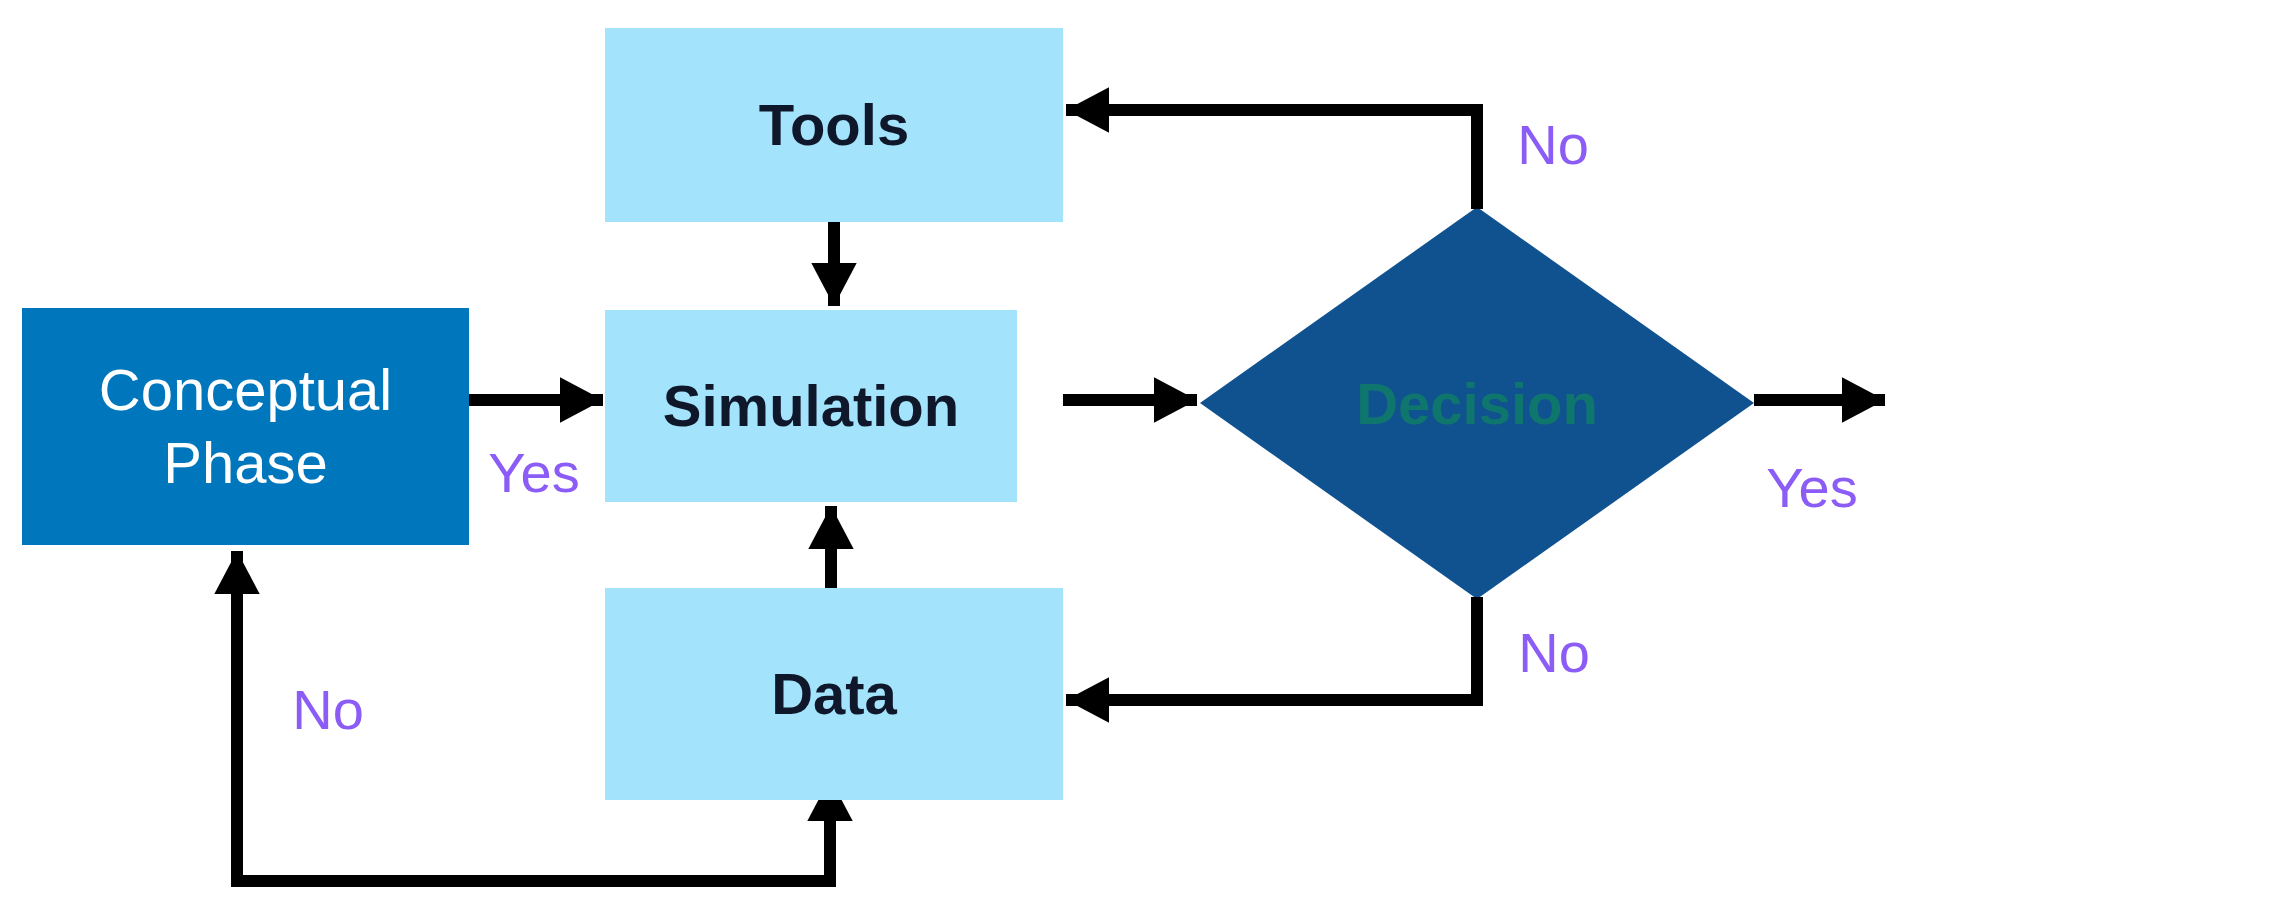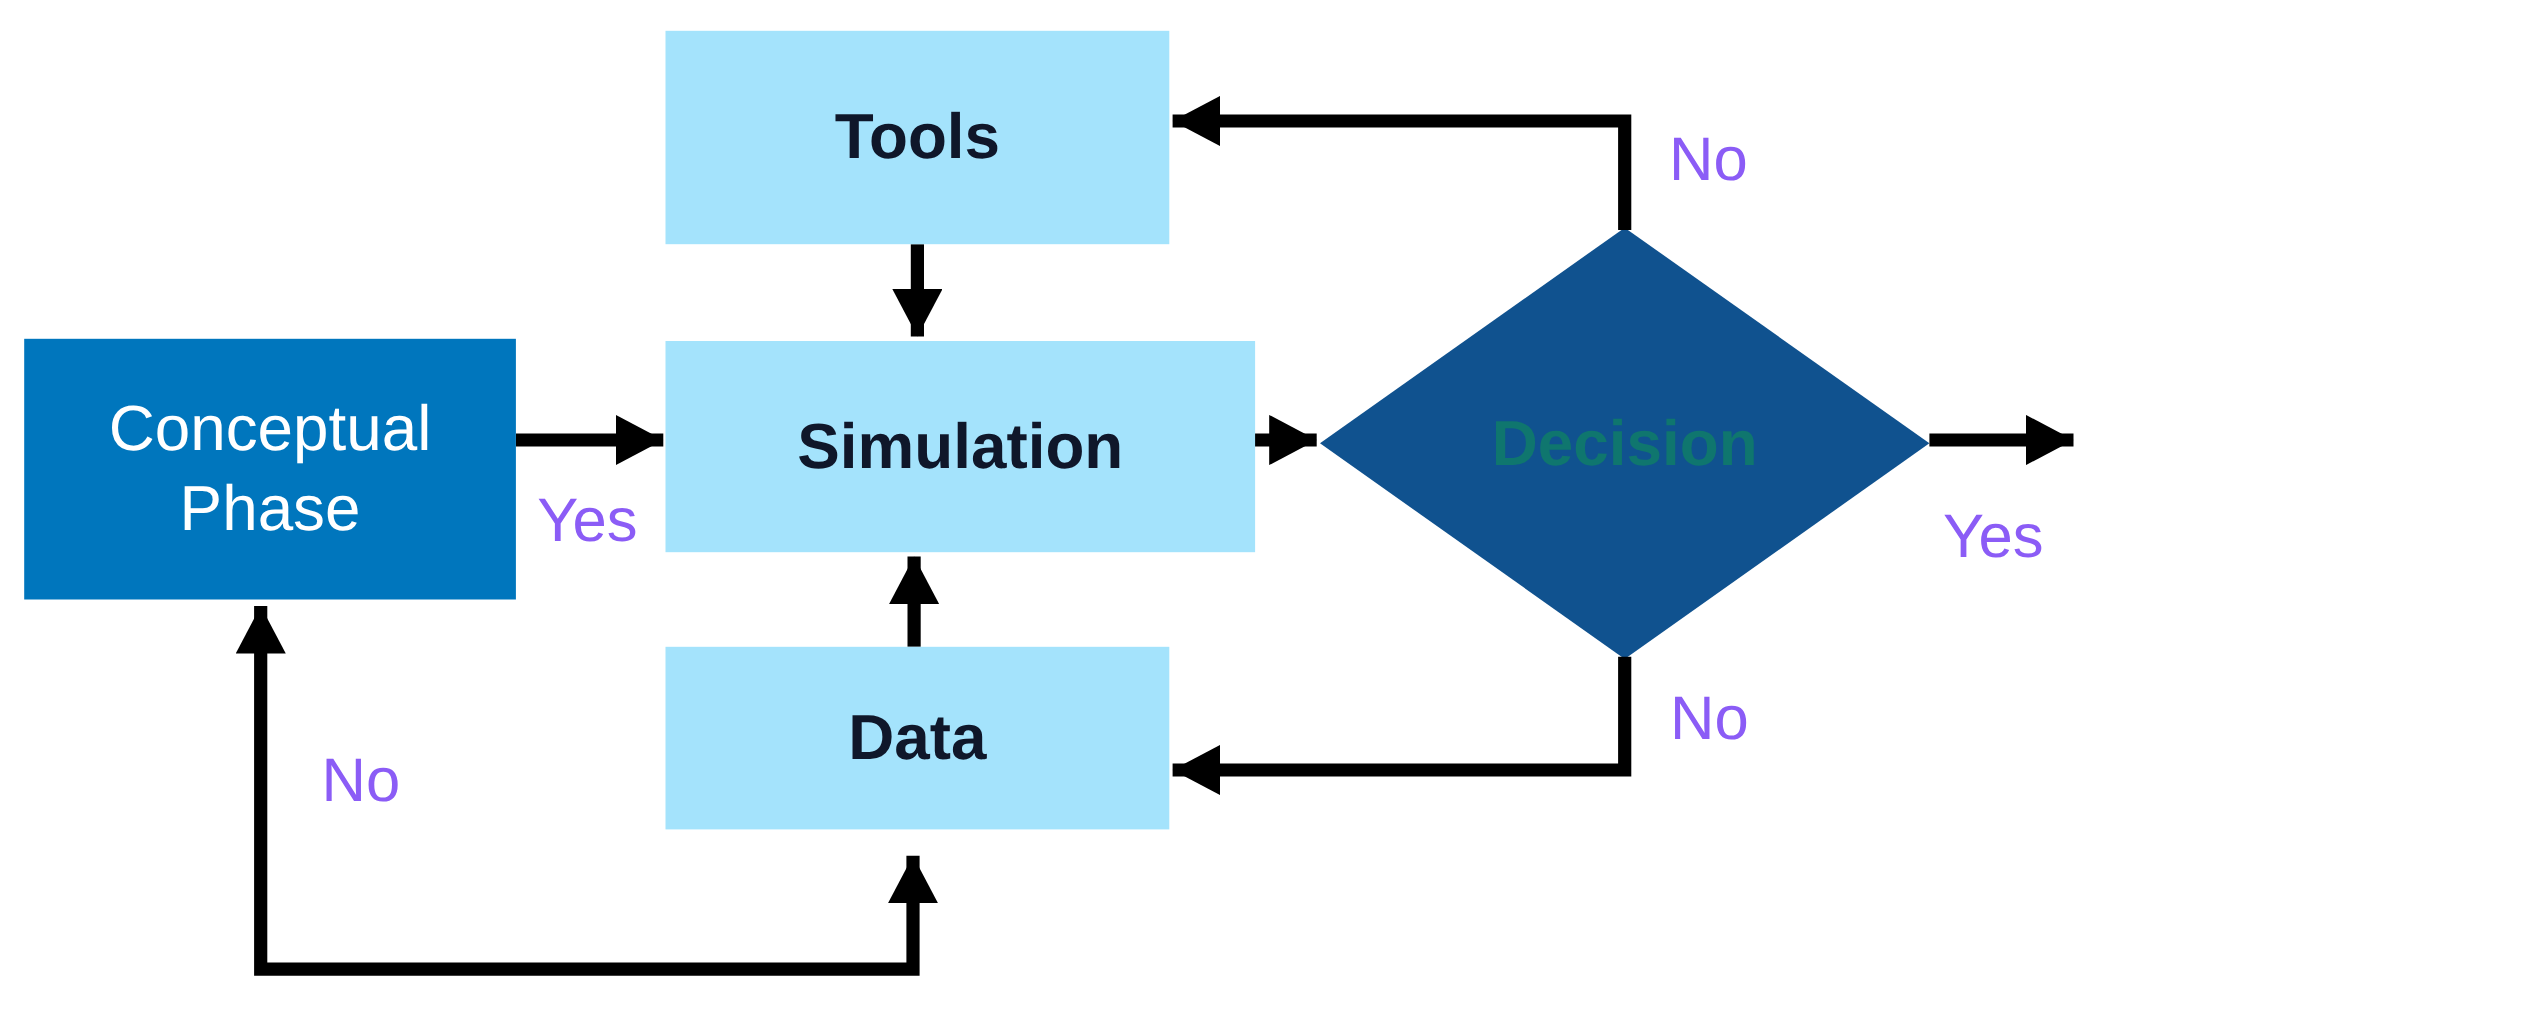--- a/index.html
+++ b/index.html
@@ -45,22 +45,22 @@
     white-space: nowrap;
   }
   #lbl-yes-conceptual { left: 534px;  top: 472px; }
   #lbl-yes-design     { left: 1812px; top: 487px; }
   #lbl-no-tools       { left: 1553px; top: 144px; }
   #lbl-no-data        { left: 1554px; top: 652px; }
   #lbl-no-loop        { left: 328px;  top: 709px; }
 
   #node-conceptual { left: 22px;   top: 308px; width: 447px; height: 237px; padding: 0 8px; box-sizing: border-box; }
   #node-tools      { left: 605px;  top: 28px;  width: 458px; height: 194px; }
-  #node-simulation { left: 605px;  top: 310px; width: 536px; height: 192px; }
-  #node-data       { left: 605px;  top: 588px; width: 458px; height: 166px; }
+  #node-simulation { left: 605px;  top: 310px; width: 412px; height: 192px; }
+  #node-data       { left: 605px;  top: 588px; width: 458px; height: 212px; }
   #node-design     { left: 1888px; top: 330px; width: 385px; height: 152px; }
 </style>
 </head>
 <body>
 
 <div class="canvas" style="background: rgb(255, 255, 255);">
 
   <svg class="wires" viewBox="0 0 2295 917">
     <defs>
       <marker id="ah" markerUnits="strokeWidth" markerWidth="4" markerHeight="3.8" refX="3.6" refY="1.9" orient="auto-start-reverse">

